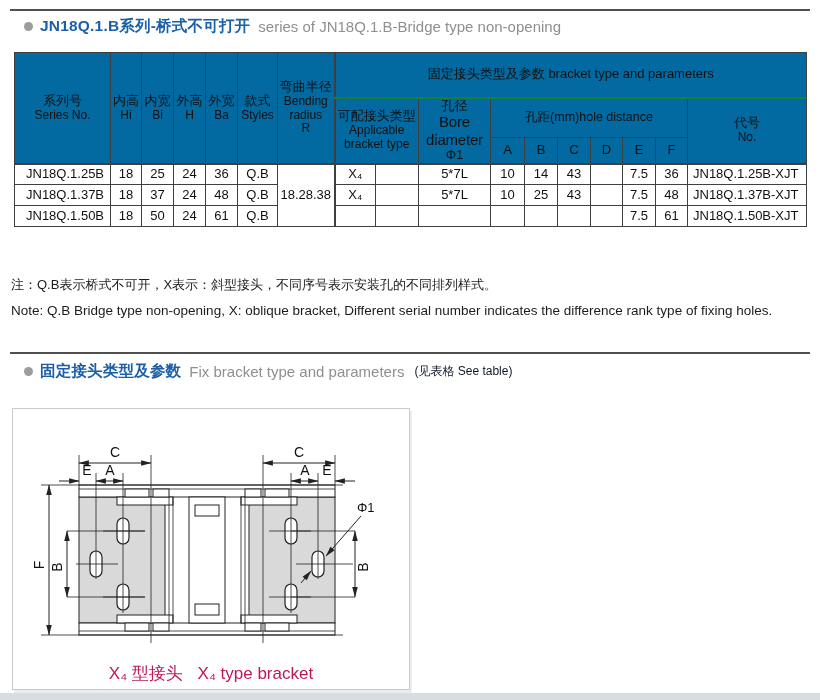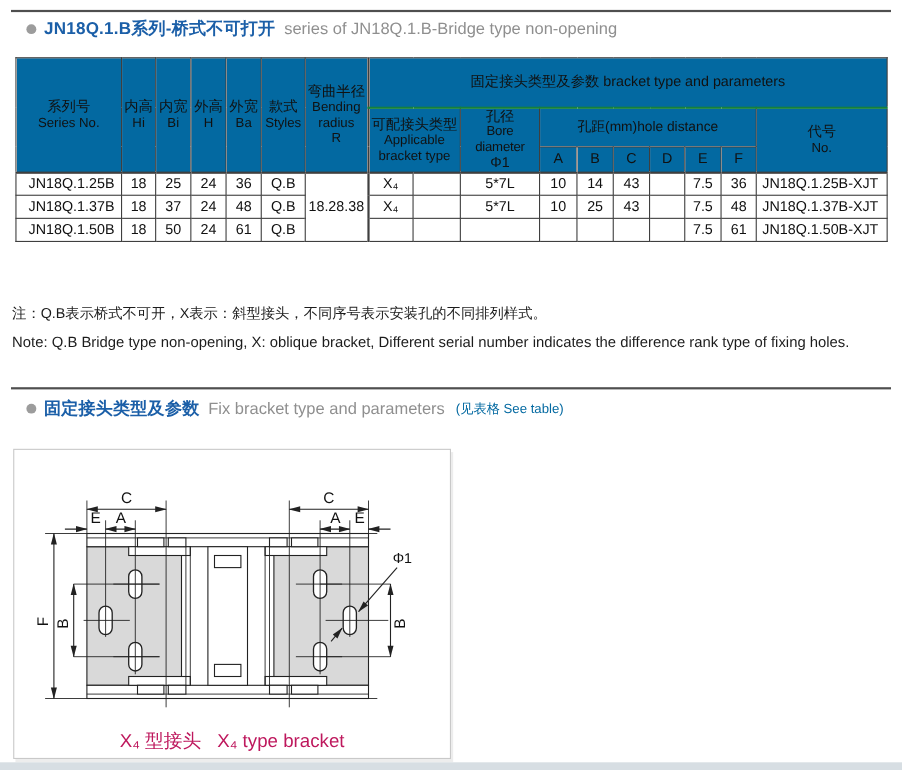--- a/index.html
+++ b/index.html
@@ -10,40 +10,40 @@
   }
   .rule{position:absolute;left:10px;width:800px;height:2px;background:#4f4f4f;}
   #rule1{top:9px;}
   #rule2{top:352px;}
   .sec-title{position:absolute;left:24px;display:flex;align-items:center;}
   #sec1{top:16px;}
   #sec2{top:361px;}
   .bullet{width:9px;height:9px;border-radius:50%;background:#9c9c9c;margin-right:7px;flex:0 0 auto;}
   .t-cn{color:#1b5fa8;font-weight:bold;font-size:15.5px;letter-spacing:0.2px;}
   .t-en{color:#8f8f8f;font-size:15px;margin-left:8px;}
-  .t-aside{color:#0369a1;font-size:12px;margin-left:10px;}
+  .t-aside{color:#0f172a;font-size:12px;margin-left:10px;}
 
   table{
     position:absolute;top:52px;left:14px;width:792px;
     border-collapse:collapse;table-layout:fixed;
   }
   td{
     border:1px solid #3f3f3f;text-align:center;vertical-align:middle;
     padding:0;font-size:13px;line-height:1.15;overflow:hidden;
   }
   thead td{background:#0369a1;}
   thead tr.h1{height:45px;}
   thead tr.h2{height:33px;}
   thead tr.h3{height:22px;}
   tbody tr{height:21px;}
   tbody tr:first-child td{border-top:2px solid #3f3f3f;}
   .group-cell{border-bottom:2px solid #15803d;}
   .bl2{border-left-width:2px;}
   .hdr-en{font-size:12px;}
-  .hdr-en-sm{font-size:12px;letter-spacing:-0.2px;}
+  .hdr-en-sm{font-size:15px;letter-spacing:-0.2px;}
   .en-inline{font-size:13px;}
   .no-cell{text-align:left;padding-left:5px;}
   .series-cell{text-align:left;padding-left:11px;}
 
   .notes{position:absolute;left:11px;top:276px;width:800px;}
   .note-cn{font-size:13px;margin:0 0 9px 0;color:#1c1c1c;}
   .note-en{font-size:13.5px;margin:0;color:#1c1c1c;}
 
   .drawing-box{
     position:absolute;left:12px;top:408px;width:396px;height:280px;

